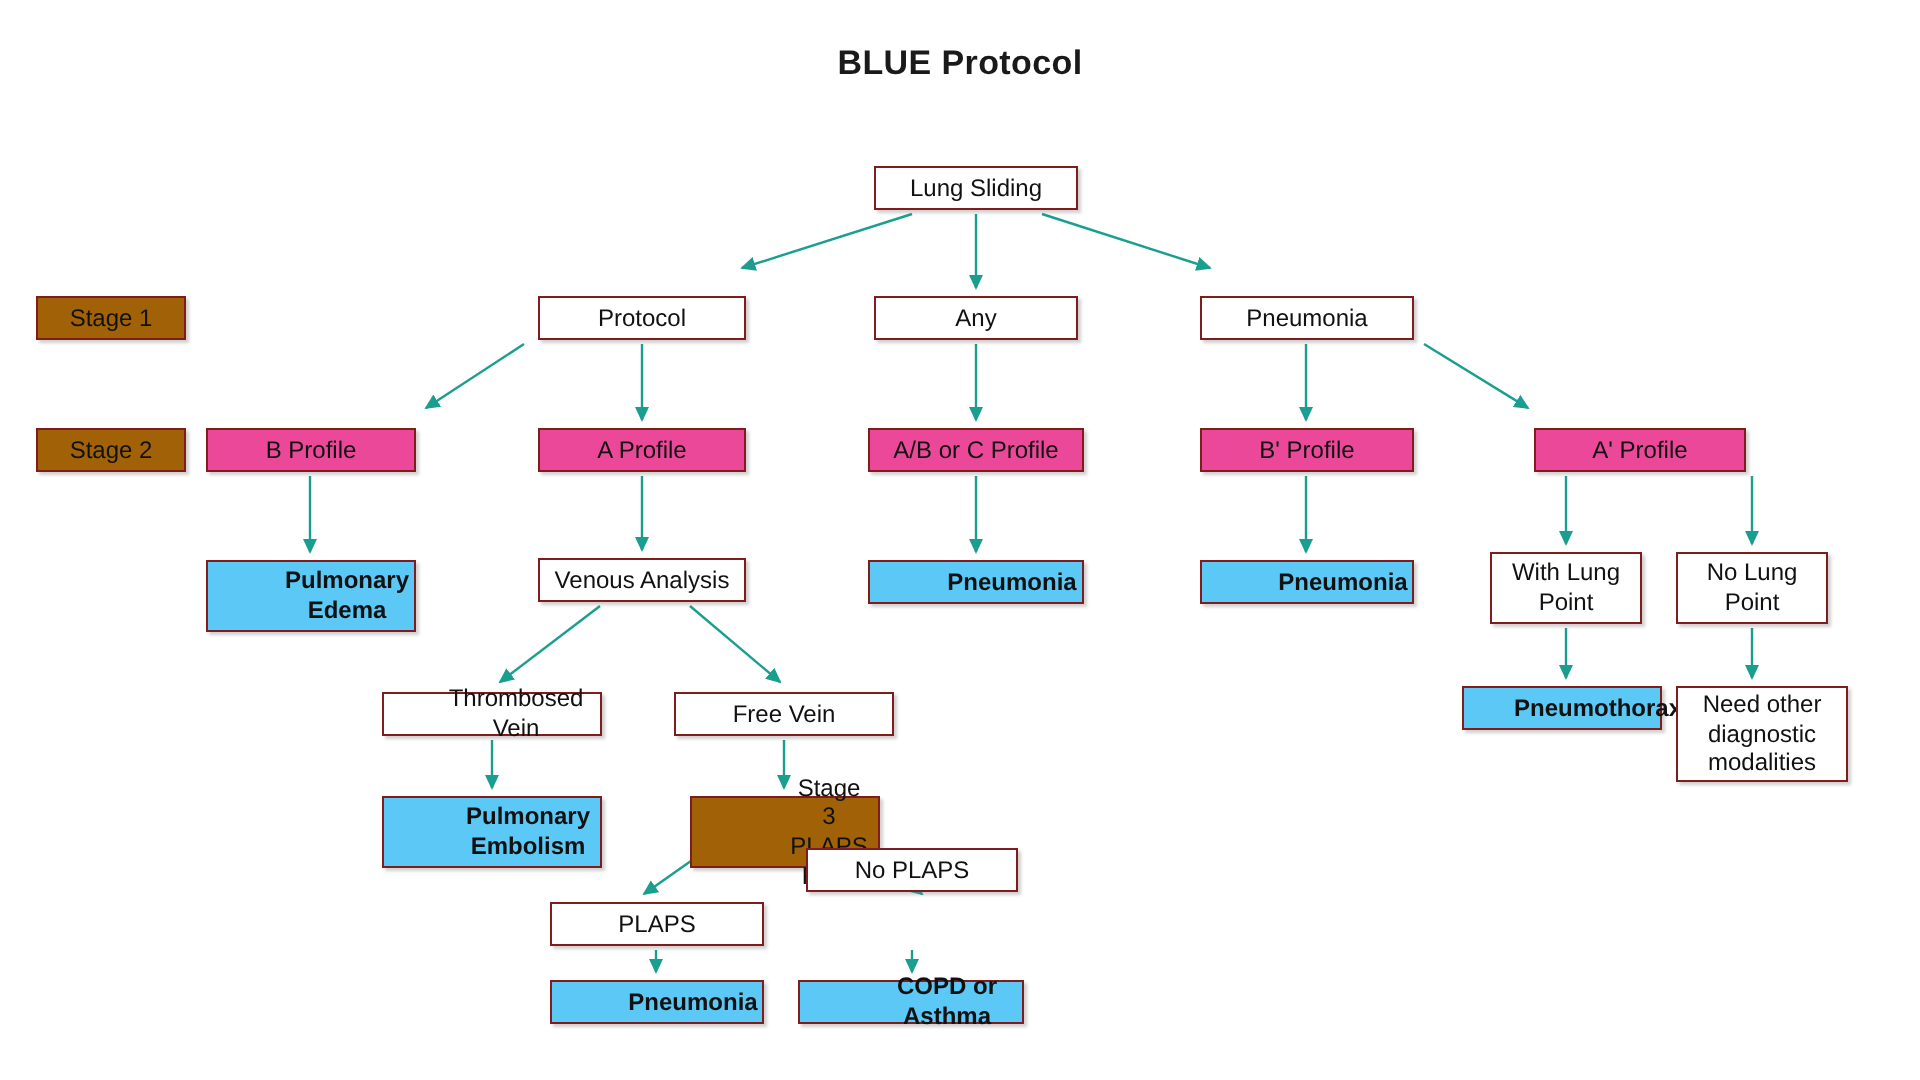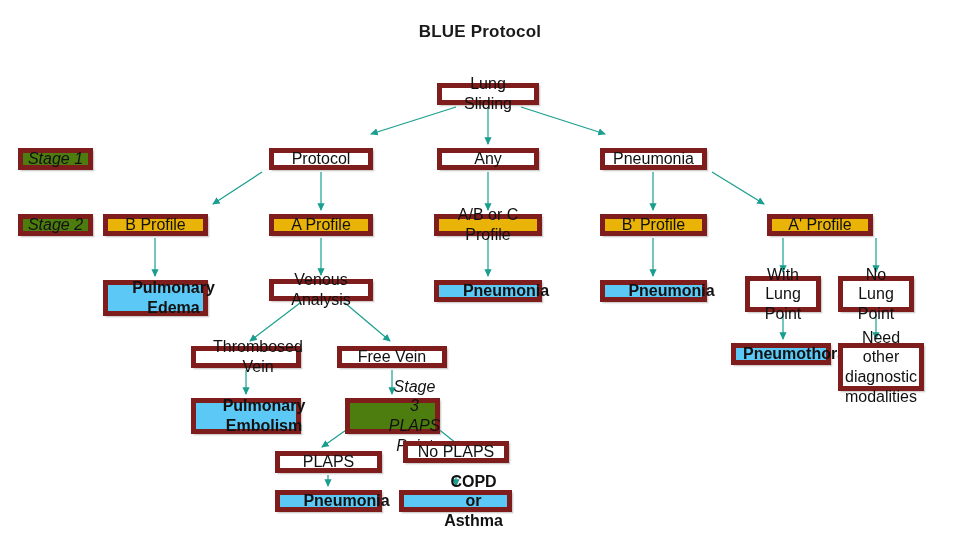--- a/index.html
+++ b/index.html
@@ -12,30 +12,30 @@
 
   #title{
     position:absolute;left:0;top:22px;width:960px;text-align:center;
     font-size:17px;font-weight:bold;color:#1a1a1a;letter-spacing:.2px;
   }
 
   svg#wires{position:absolute;left:0;top:0;width:960px;height:540px;}
 
   .node{
     position:absolute;box-sizing:border-box;
-    border:5px solid #7f1d1d;
+    border:1px solid #7f1d1d;
     display:flex;align-items:center;justify-content:center;
-    text-align:center;font-size:16px;color:#111;
+    text-align:center;font-size:12px;color:#111;
     line-height:1.22;padding:2px 4px;
     box-shadow:1.5px 1.5px 1.5px rgba(120,120,120,.35);
     background:#ffffff;
   }
   .f-white{background:#ffffff;}
-  .f-mint {background:#4d7c0f;font-style:italic;}
-  .f-pale {background:#eab308;}
+  .f-mint {background:#a16207;}
+  .f-pale {background:#ec4899;}
   .f-cyan {background:#5bc8f5;}
   .bold{font-weight:bold;padding-left:40px;}
 </style>
 </head>
 <body>
 
 <div id="canvas">
 
   <div id="title">BLUE Protocol</div>
 
@@ -137,21 +137,21 @@
       </div>
       <div class="node f-cyan bold" style="left: 191px; top: 398px; width: 110px; height: 36px;">
         <span>Pulmonary<br>Embolism</span>
       </div>
       <div class="node f-mint" style="left: 345px; top: 398px; width: 95px; height: 36px; padding-left: 48px;">
         <span>Stage 3<br>PLAPS Point</span>
       </div>
       <div class="node f-white" style="left: 275px; top: 451px; width: 107px; height: 22px;">
         <span>PLAPS</span>
       </div>
-      <div class="node f-white" style="left: 403px; top: 441px; width: 106px; height: 22px;">
+      <div class="node f-white" style="left: 403px; top: 424px; width: 106px; height: 22px;">
         <span>No PLAPS</span>
       </div>
       <div class="node f-cyan bold" style="left: 275px; top: 490px; width: 107px; height: 22px;">
         <span>Pneumonia</span>
       </div>
       <div class="node f-cyan bold" style="left: 399px; top: 490px; width: 113px; height: 22px;">
         <span>COPD or Asthma</span>
       </div>
     </div>
 

